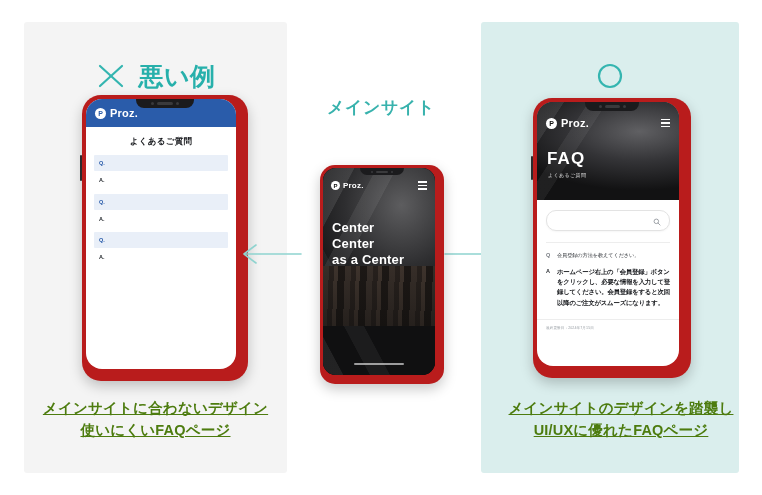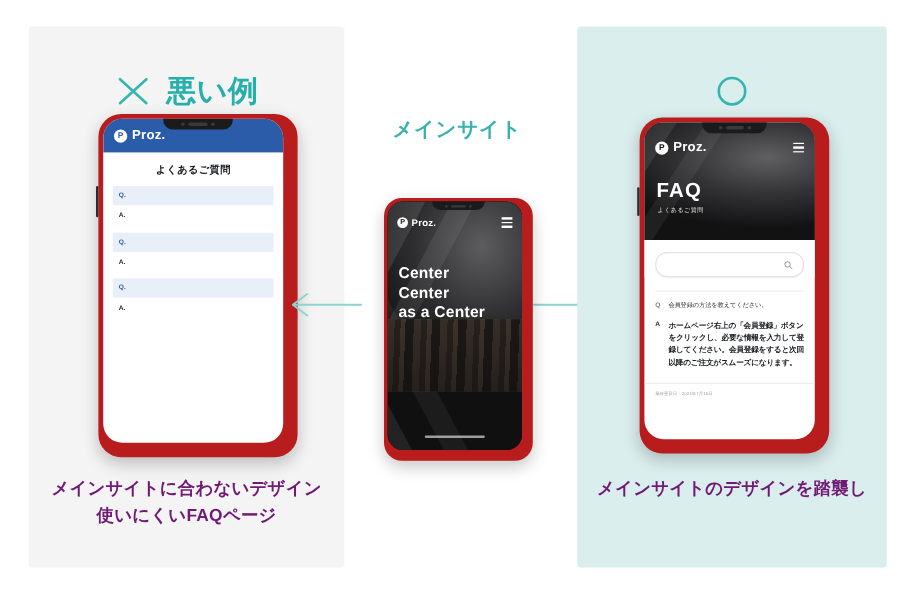--- a/index.html
+++ b/index.html
@@ -167,24 +167,24 @@
     position:absolute;left:290px;top:96px;width:182px;text-align:center;
     font-size:17px;font-weight:700;color:#38b2ad;letter-spacing:.6px;
   }
   .arrow{position:absolute;}
   #arrow-left{left:241px;top:243px;}
   #arrow-right{left:443px;top:243px;}
 
   
   .caption{
     position:absolute;text-align:center;font-size:14.5px;font-weight:700;
-    color:#701a75;line-height:1.5;letter-spacing:.2px;
+    color:#4d7c0f;line-height:1.5;letter-spacing:.2px;text-decoration:underline;
   }
   #caption-bad{left:24px;top:398px;width:263px;}
-  #caption-good{left:481px;top:398px;width:258px;}
+  #caption-good{left:481px;top:398px;width:280px;}
 </style>
 </head>
 <body>
 
 <div class="stage">
 
   <div class="panel panel-bad">
     <div class="panel-head">
       <span class="mark">
         <svg width="32" height="32" viewBox="0 0 32 32">
@@ -400,15 +400,16 @@
           <span class="tx">ホームページ右上の「会員登録」ボタンをクリックし、必要な情報を入力して登録してください。会員登録をすると次回以降のご注文がスムーズになります。</span>
         </div>
       </div>
 
       <div class="good-foot">最終更新日：2024年7月15日</div>
     </div>
   </div>
 
   <div class="caption" id="caption-good">
     <div>メインサイトのデザインを踏襲し</div>
+    <div>UI/UXに優れたFAQページ</div>
   </div>
 
 </div>
 
 </body></html>

